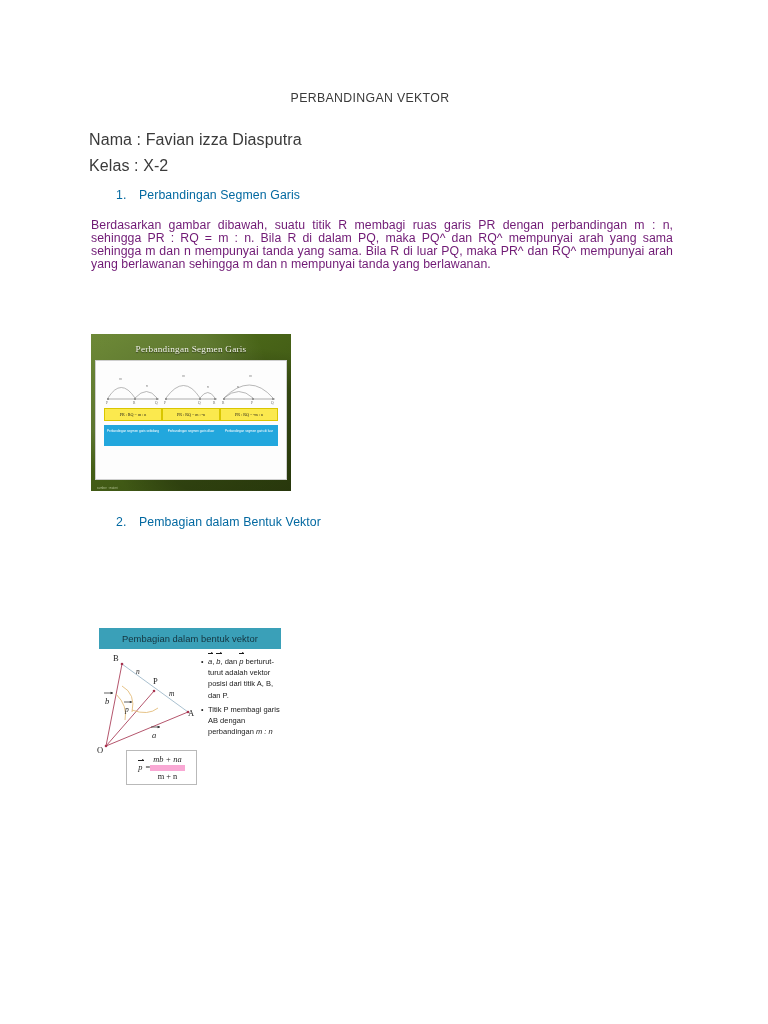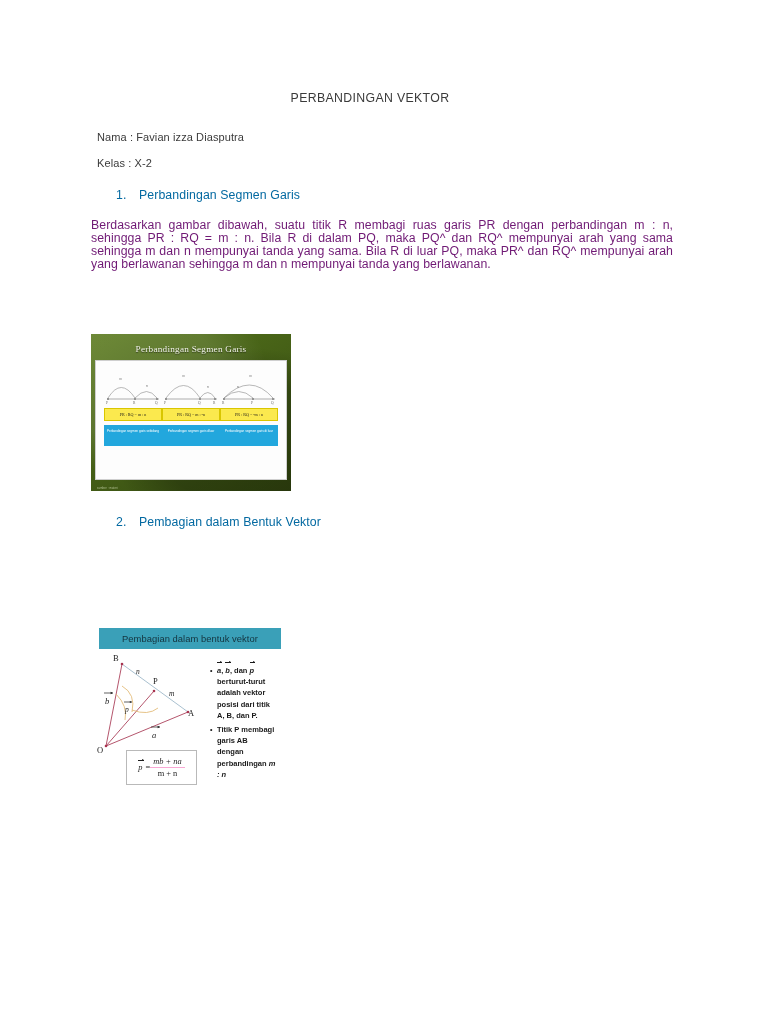--- a/index.html
+++ b/index.html
@@ -29,22 +29,22 @@
     left: 0;
     width: 740px;
     text-align: center;
     font-size: 12.3px;
     letter-spacing: 0.35px;
     color: #3a3a3a;
   }
 
   .ident {
     position: absolute;
-    left: 97px;
-    font-size: 11px;
+    left: 89px;
+    font-size: 16px;
     color: #3a3a3a;
     letter-spacing: 0.1px;
   }
   .ident.l1 { top: 131px; }
   .ident.l2 { top: 157px; }
 
   .numbered {
     position: absolute;
     left: 116px;
     font-size: 12.3px;
@@ -200,21 +200,21 @@
   }
   .frac-wrap .lhs { font-style: italic; margin-right: 3px; }
   .frac {
     display: inline-block;
     text-align: center;
     vertical-align: middle;
   }
   .frac .top {
     display: block;
     padding: 0 3px 1px 3px;
-    border-bottom: 1px solid #f9a8d4;
+    border-bottom: 6px solid #f9a8d4;
     font-style: italic;
   }
   .frac .bot {
     display: block;
     padding-top: 1px;
   }
   .vec { position: relative; display: inline-block; }
   .vec::after {
     content: "";
     position: absolute;
@@ -237,24 +237,23 @@
   .fig2 .bullets {
     position: absolute;
     left: 104px;
     top: 24px;
     width: 93px;
     font-size: 7.5px;
     line-height: 11.2px;
     color: #1a1a1a;
   }
   .fig2 .bullets ul {
-    margin: 13px;
+    margin: 4px;
     padding-left: 8px;
     list-style: none;
-    font-weight: bold;
   }
   .fig2 .bullets li {
     position: relative;
     margin-bottom: 3px;
   }
   .fig2 .bullets li::before {
     content: "\2022";
     position: absolute;
     left: -7px;
     top: 0;

